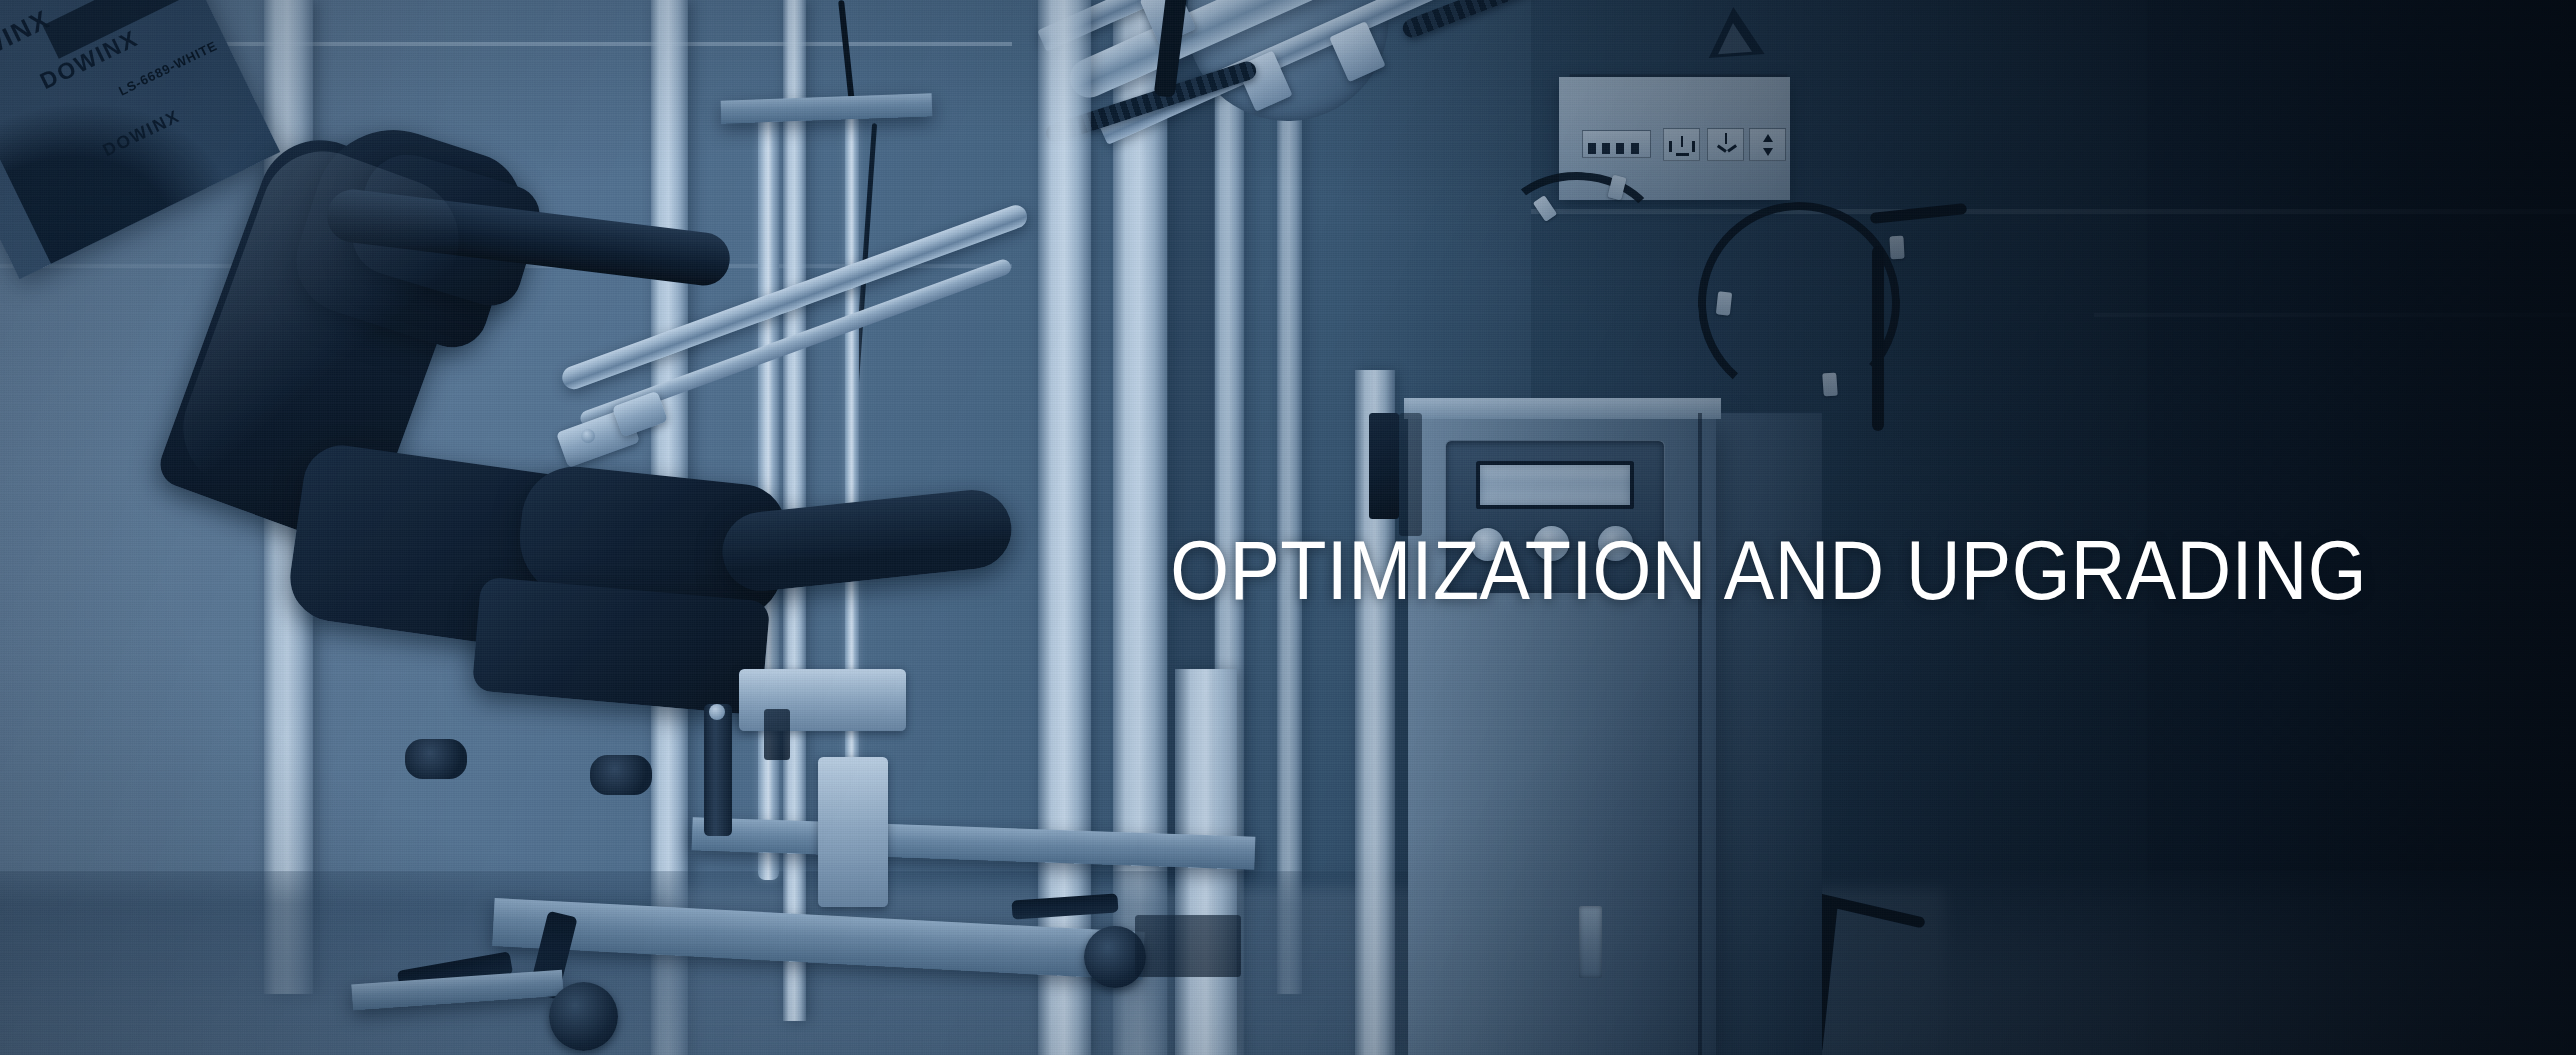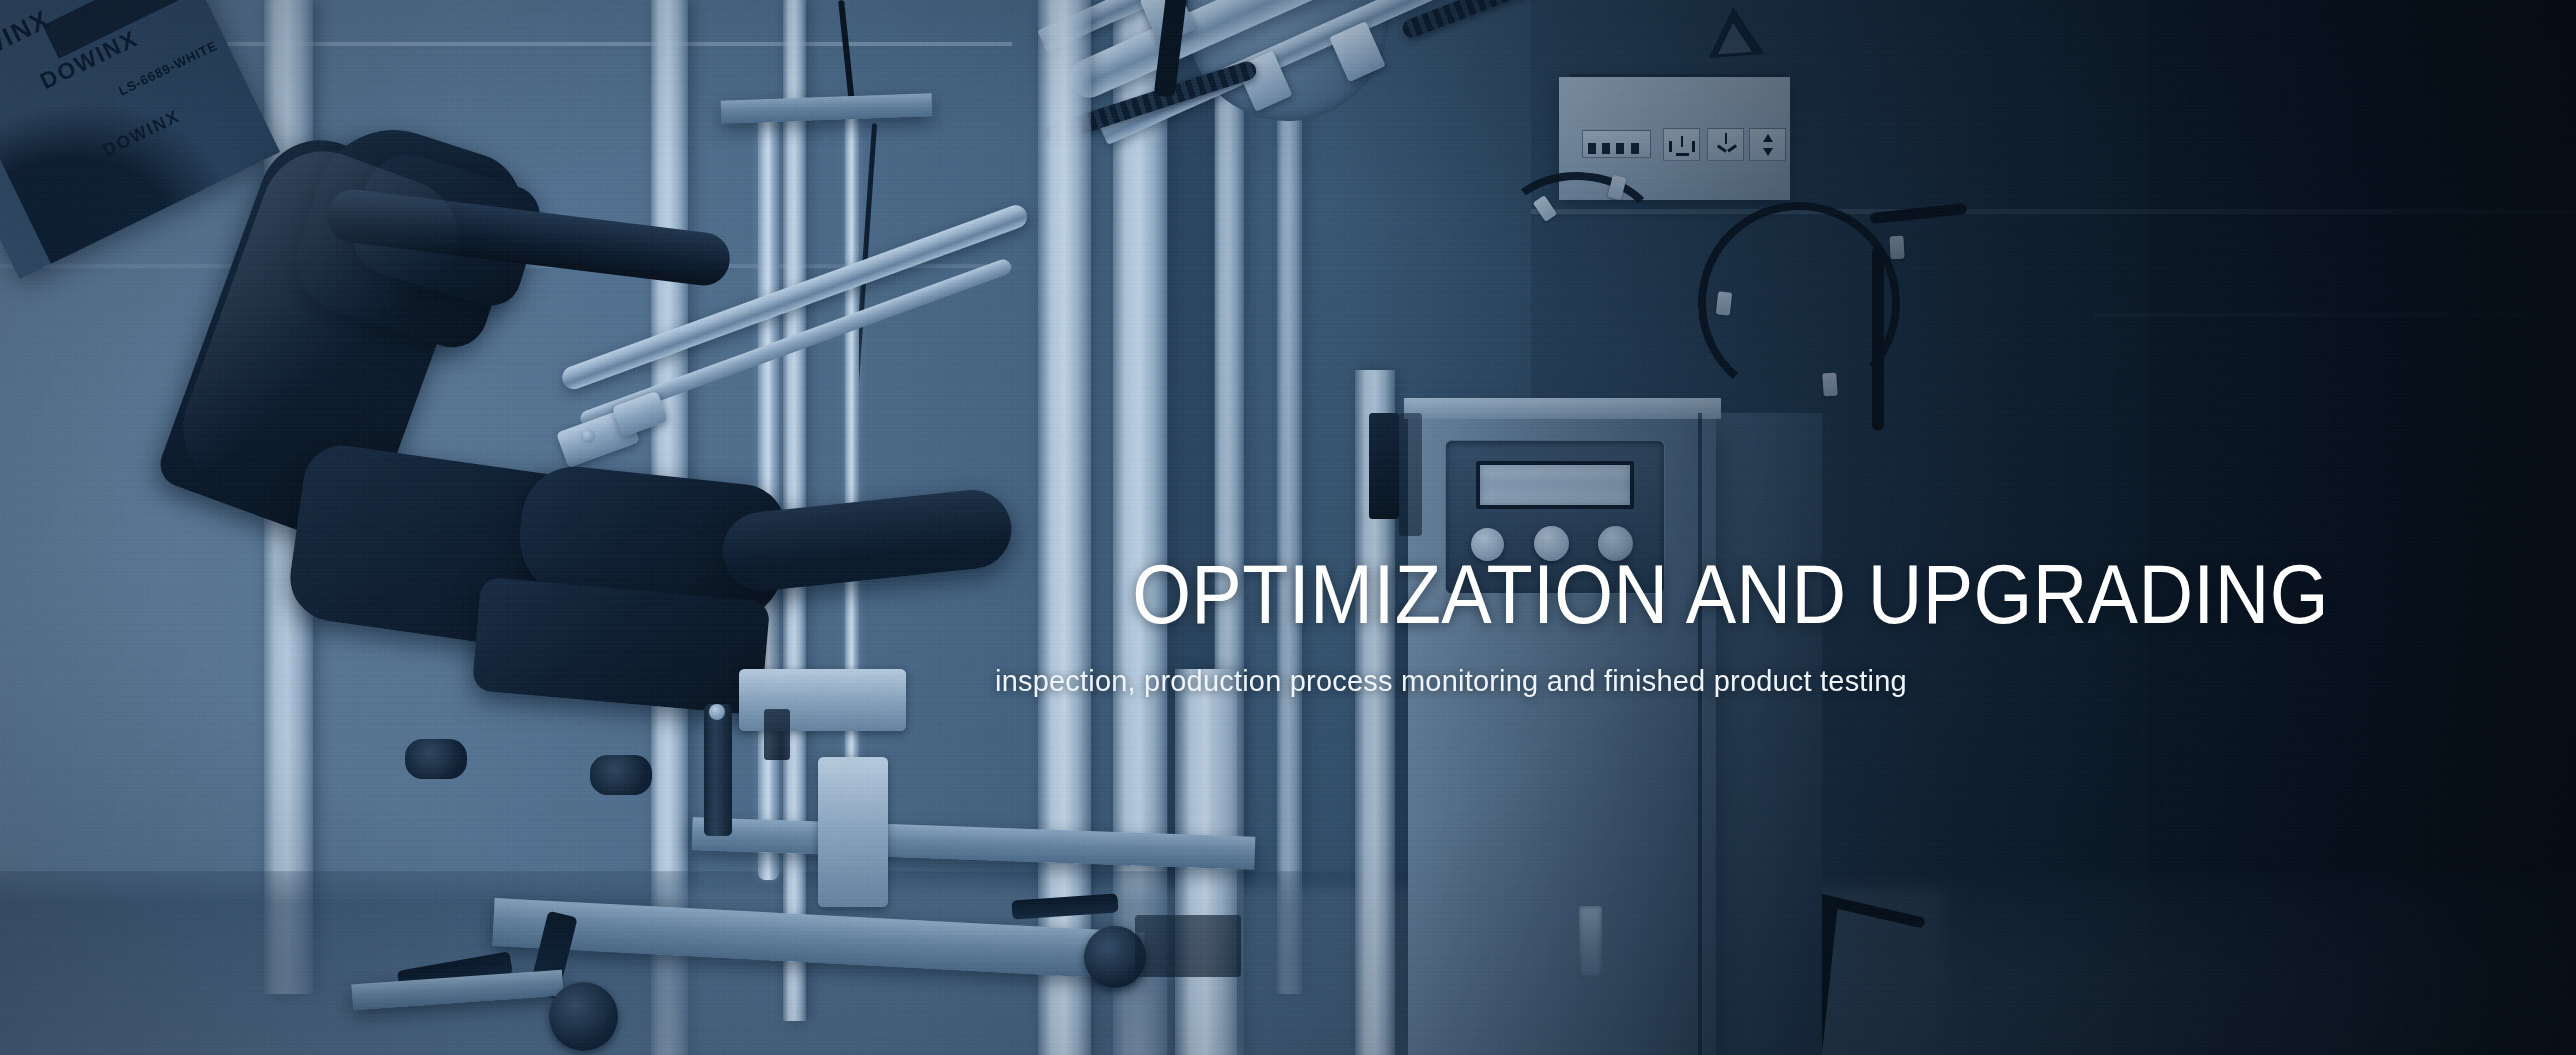--- a/index.html
+++ b/index.html
@@ -201,21 +201,21 @@
     mix-blend-mode:color;}
   .vignette{
     background:radial-gradient(ellipse 78% 96% at 36% 50%, rgba(0,0,0,0) 38%, rgba(6,14,24,.28) 70%, rgba(4,10,18,.66) 100%),
                linear-gradient(90deg, rgba(6,14,24,.10) 0%, rgba(0,0,0,0) 18%, rgba(0,0,0,0) 52%, rgba(6,13,22,.55) 88%, rgba(5,11,19,.80) 100%);}
   .grain{opacity:.17;
     background-image:
       repeating-linear-gradient(0deg, rgba(255,255,255,.10) 0 0.9px, rgba(0,0,0,.10) 0.9px 1.8px),
       repeating-linear-gradient(90deg, rgba(255,255,255,.07) 0 0.9px, rgba(0,0,0,.07) 0.9px 1.8px);}
 
   
-  .copy{position:absolute;right:209px;top:552px;width:1372px;text-align:left;z-index:40;}
+  .copy{position:absolute;right:209px;top:528px;width:1372px;text-align:right;z-index:40;}
   .headline{
     margin:0;color:#ffffff;
     font-family:"Liberation Sans", sans-serif;
     font-size:84px;line-height:1.0;
     font-weight:300;letter-spacing:0.4px;
     transform:scaleX(.90);transform-origin:right center;
     white-space:nowrap;
     text-shadow:0 1.8px 12.3px rgba(6,16,28,.55);}
   .subcopy{margin:23px 0 0 0;color:#eef4fa;
     font-family:"Liberation Sans", sans-serif;
@@ -390,18 +390,17 @@
   <div class="blackbox" style="left:1369px;top:413px;width:30px;height:106px;"></div>
 
   <div class="layer duotone"></div>
   <div class="layer cool"></div>
   <div class="layer grain"></div>
   <div class="layer vignette"></div>
 
   <div class="copy">
     <h1 class="headline">OPTIMIZATION AND UPGRADING</h1>
     <p class="subcopy">
-      <span>inspection, production process monitoring and finished product testing</span>
     </p>
   </div>
 
 </div>
 
 
 </body></html>

